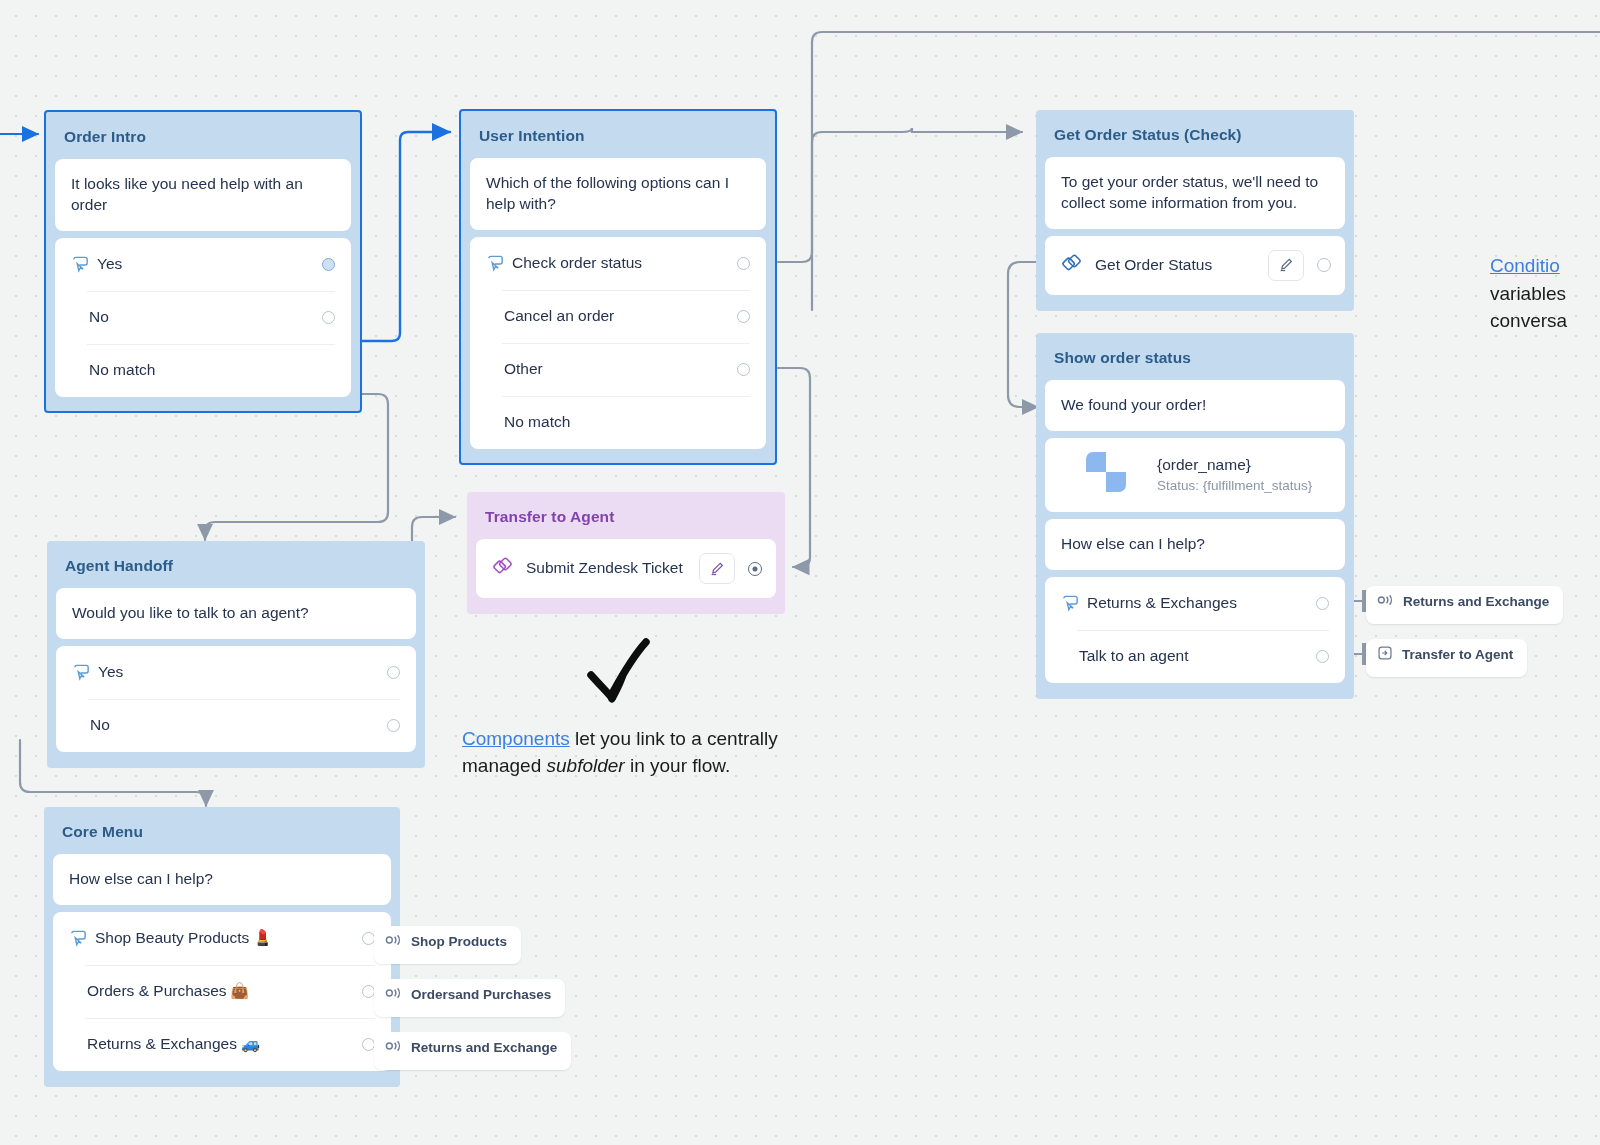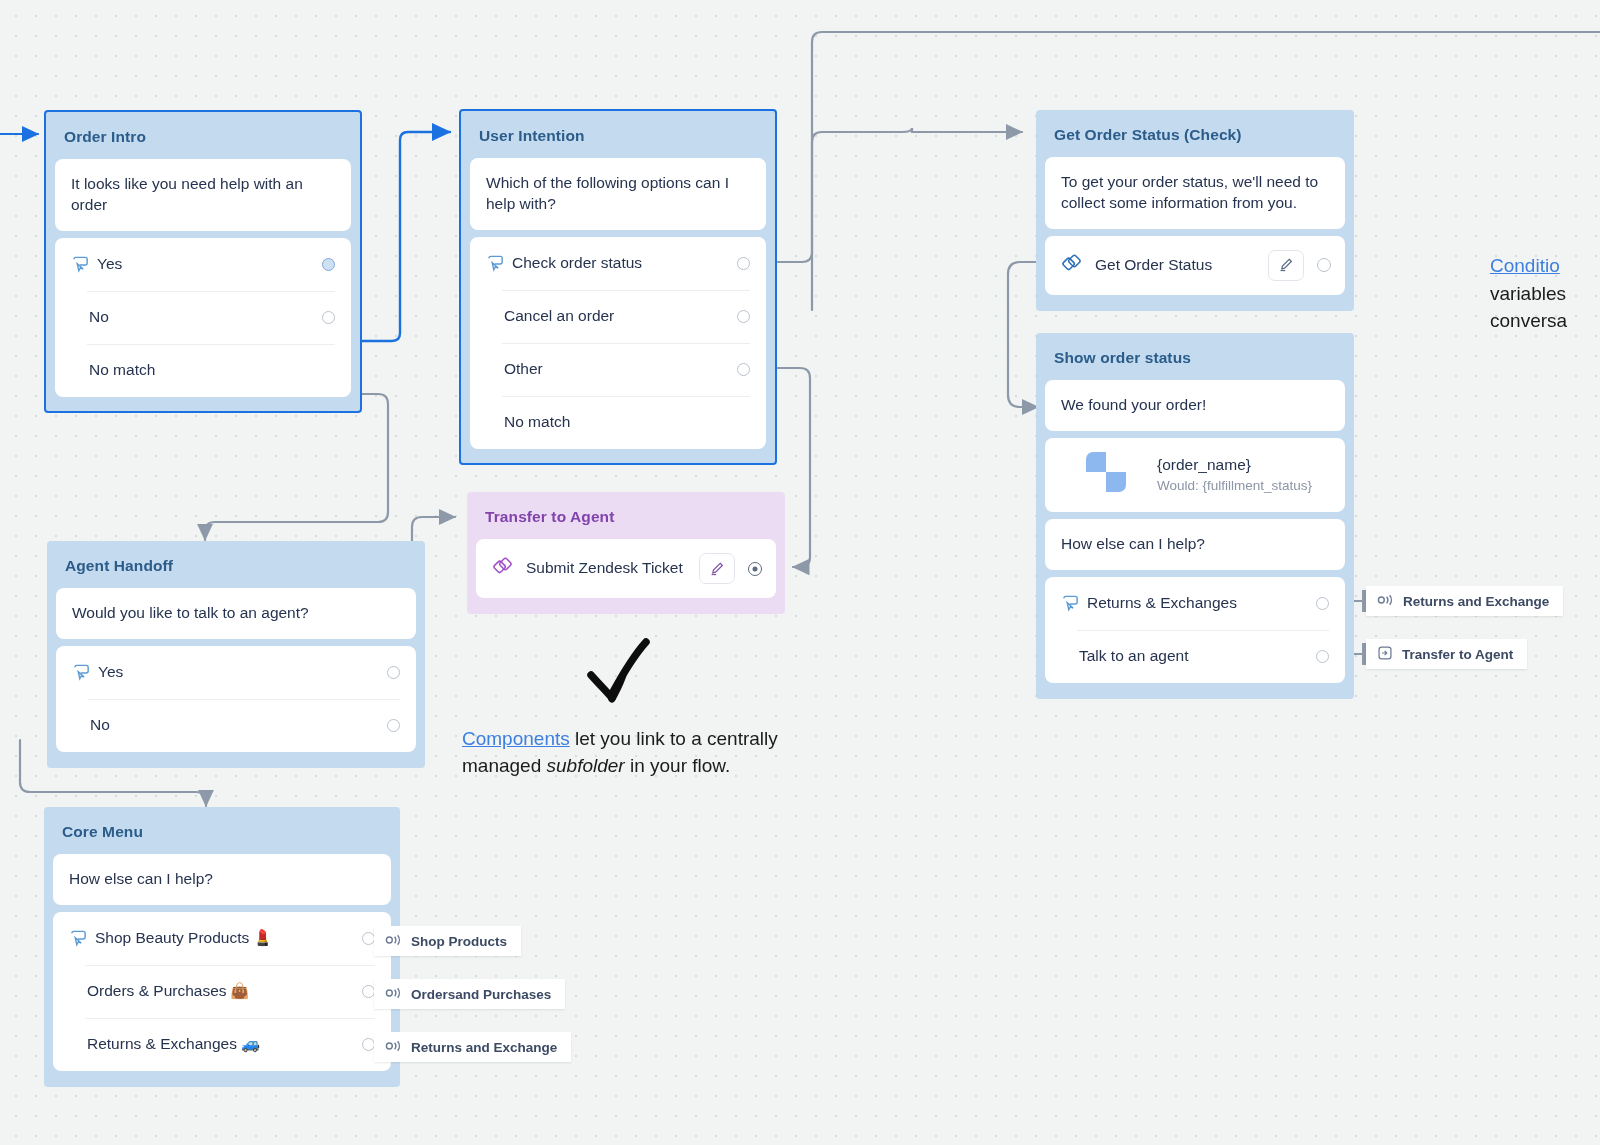--- a/index.html
+++ b/index.html
@@ -38,21 +38,21 @@
   .dot-handle{width:12px;height:12px;border-radius:50%;border:1.6px solid #b9c2cc;background:#fff;}
   .dot-handle.filled{border-color:#5c6b80;position:relative;}
   .dot-handle.filled::after{content:"";position:absolute;left:50%;top:50%;width:5px;height:5px;border-radius:50%;background:#5c6b80;transform:translate(-50%,-50%);}
 
   
   .prod{display:flex;align-items:center;gap:30px;padding:13px 24px;margin-left:16px;}
   .prod .meta .t{font-size:15.5px;color:#26334f;line-height:1.25;}
   .prod .meta .s{font-size:13.5px;color:#8b95a6;line-height:1.3;margin-top:2px;}
 
   
-  .chip{position:absolute;background:#fff;border-radius:0;height:30px;display:flex;align-items:center;gap:9px;padding:0 14px 0 11px;
+  .chip{position:absolute;background:#fff;border-radius:8px;height:30px;display:flex;align-items:center;gap:9px;padding:0 14px 8px 11px;
         box-shadow:0 1px 2px rgba(20,35,60,.10);font-size:13.5px;color:#3c4a63;font-weight:600;white-space:nowrap;}
 
   
   .anno{position:absolute;font-size:19px;line-height:1.42;color:#1b1b1b;font-family:Liberation Sans, sans-serif;}
   .anno a{color:#3d7fe0;text-decoration:underline;}
   .anno em{font-style:italic;}
   .anno-right{position:absolute;font-size:19px;line-height:1.45;color:#1b1b1b;width:230px;}
   .anno-right .lk{color:#3d7fe0;text-decoration:underline;}
 </style>
 </head>
@@ -198,21 +198,21 @@
               </defs>
             <g clip-path="url(#rc)">
               <rect x="1" y="1" width="40" height="40" fill="#fff"></rect>
               <rect x="1" y="1" width="20" height="20" fill="#8db7ef"></rect>
               <rect x="21" y="21" width="20" height="20" fill="#8db7ef"></rect>
             </g>
           </svg>
         </span>
         <span class="meta">
           <span class="t" style="display:block">{order_name}</span>
-          <span class="s" style="display:block">Would: {fulfillment_status}</span>
+          <span class="s" style="display:block">Status: {fulfillment_status}</span>
         </span>
       </div>
     </div>
     <div class="card">How else can I help?</div>
     <div class="card tight">
       <div class="opt">
         <span class="ic">
           <svg width="19" height="19" viewBox="0 0 20 20" fill="none" stroke="#5b9bd5" stroke-width="1.5">
             <path d="M3 4.5a2 2 0 012-2h10a2 2 0 012 2v4a2 2 0 01-2 2H9"></path>
             <path d="M6.6 9.2l1.6 7.4 1.6-3 3 1.1z" fill="#fff"></path>

